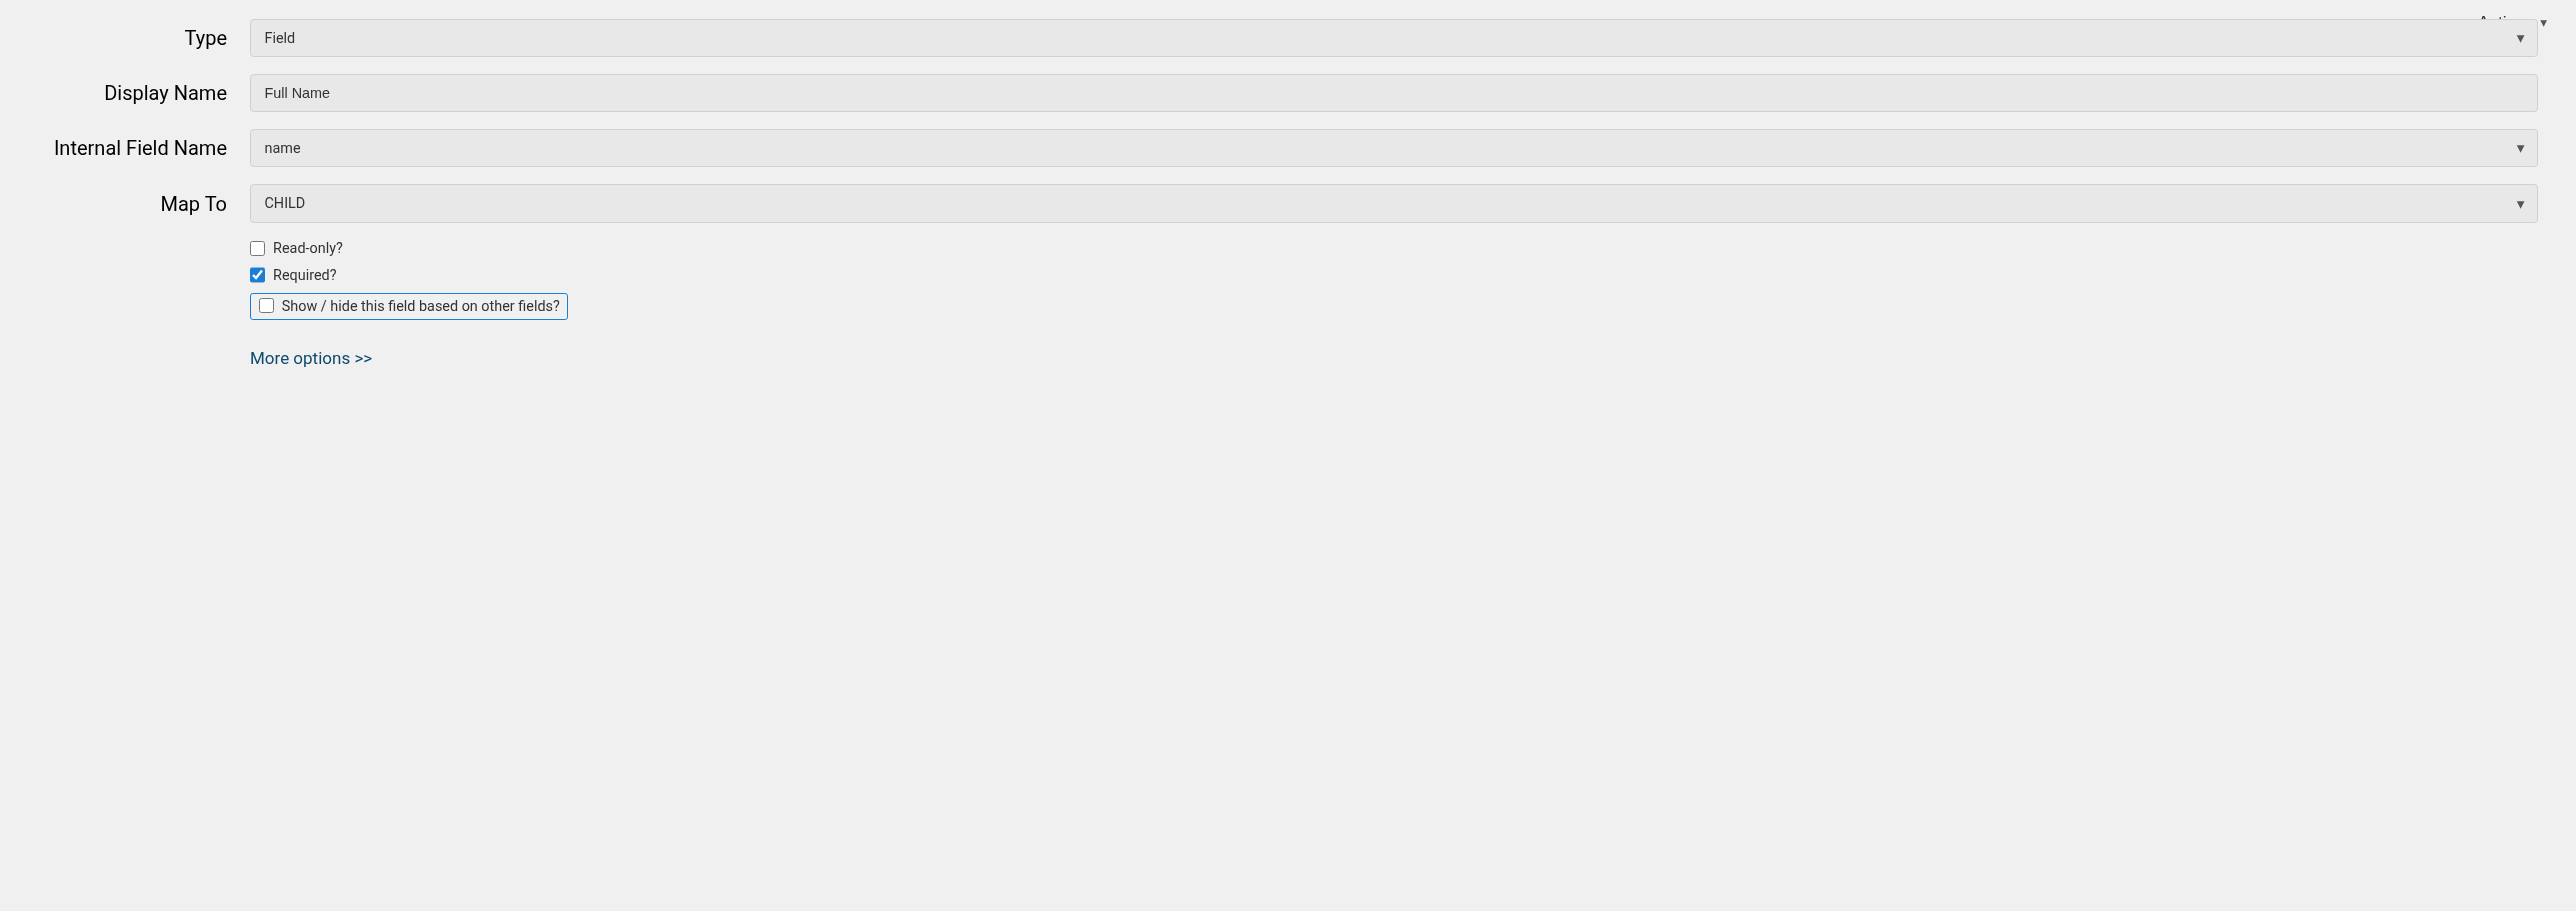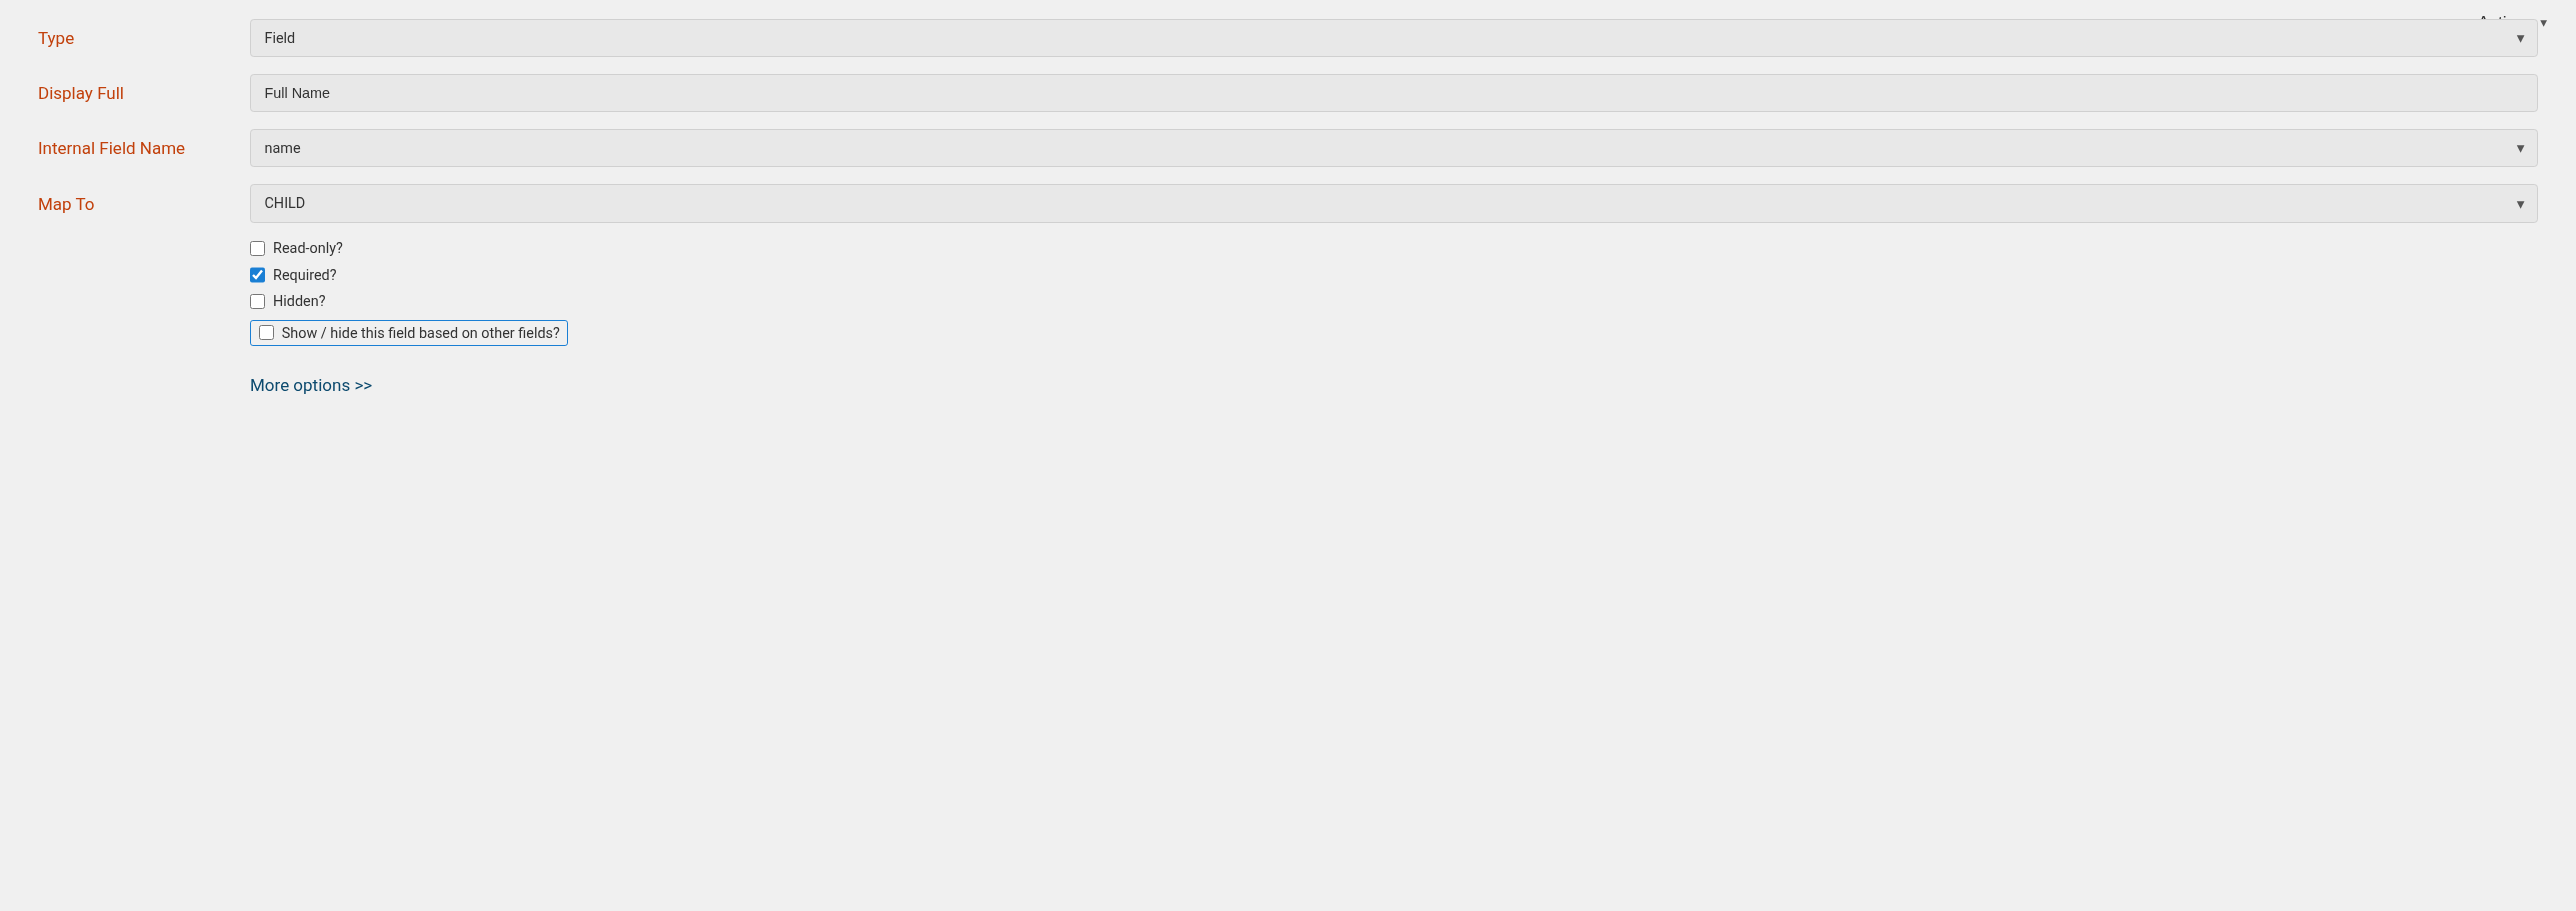--- a/index.html
+++ b/index.html
@@ -44,24 +44,24 @@
     }
 
     .form-row {
       display: flex;
       align-items: center;
       margin-bottom: 17.3px;
     }
 
     .form-label {
       width: 212px;
-      text-align: left;
+      text-align: right;
       padding-right: 23px;
-      color: #c2410c;
-      font-size: 17px;
+      color: #000000;
+      font-size: 20px;
       flex-shrink: 0;
     }
 
     .form-control {
       flex: 1;
       background: #e8e8e8;
       border: 1px solid #d0d0d0;
       border-radius: 3.8px;
       padding: 9.6px 13.5px;
       font-size: 14.4px;
@@ -149,21 +149,21 @@
   <div class="form-row">
     <div class="form-label">Type</div>
     <div class="form-control-wrapper">
       <div class="form-control">Field</div>
       <span class="chevron-icon">▾</span>
     </div>
   </div>
 
   
   <div class="form-row">
-    <div class="form-label">Display Full</div>
+    <div class="form-label">Display Name</div>
     <div class="form-control-wrapper">
       <input type="text" class="form-control" value="Full Name" style="">
     </div>
   </div>
 
   
   <div class="form-row">
     <div class="form-label">Internal Field Name</div>
     <div class="form-control-wrapper">
       <div class="form-control">name</div>
@@ -190,24 +190,20 @@
     <div class="checkbox-row">
       <input type="checkbox" id="readonly" style="">
       <label for="readonly">Read-only?</label>
     </div>
 
     <div class="checkbox-row">
       <input type="checkbox" id="required" checked="" style="">
       <label for="required">Required?</label>
     </div>
 
-    <div class="checkbox-row">
-      <input type="checkbox" id="hidden" style="">
-      <label for="hidden">Hidden?</label>
-    </div>
 
     <div class="checkbox-row">
       <span class="checkbox-highlight">
         <input type="checkbox" id="showhide" style="">
         <label for="showhide">Show / hide this field based on other fields?</label>
       </span>
     </div>
 
 
   </div>

